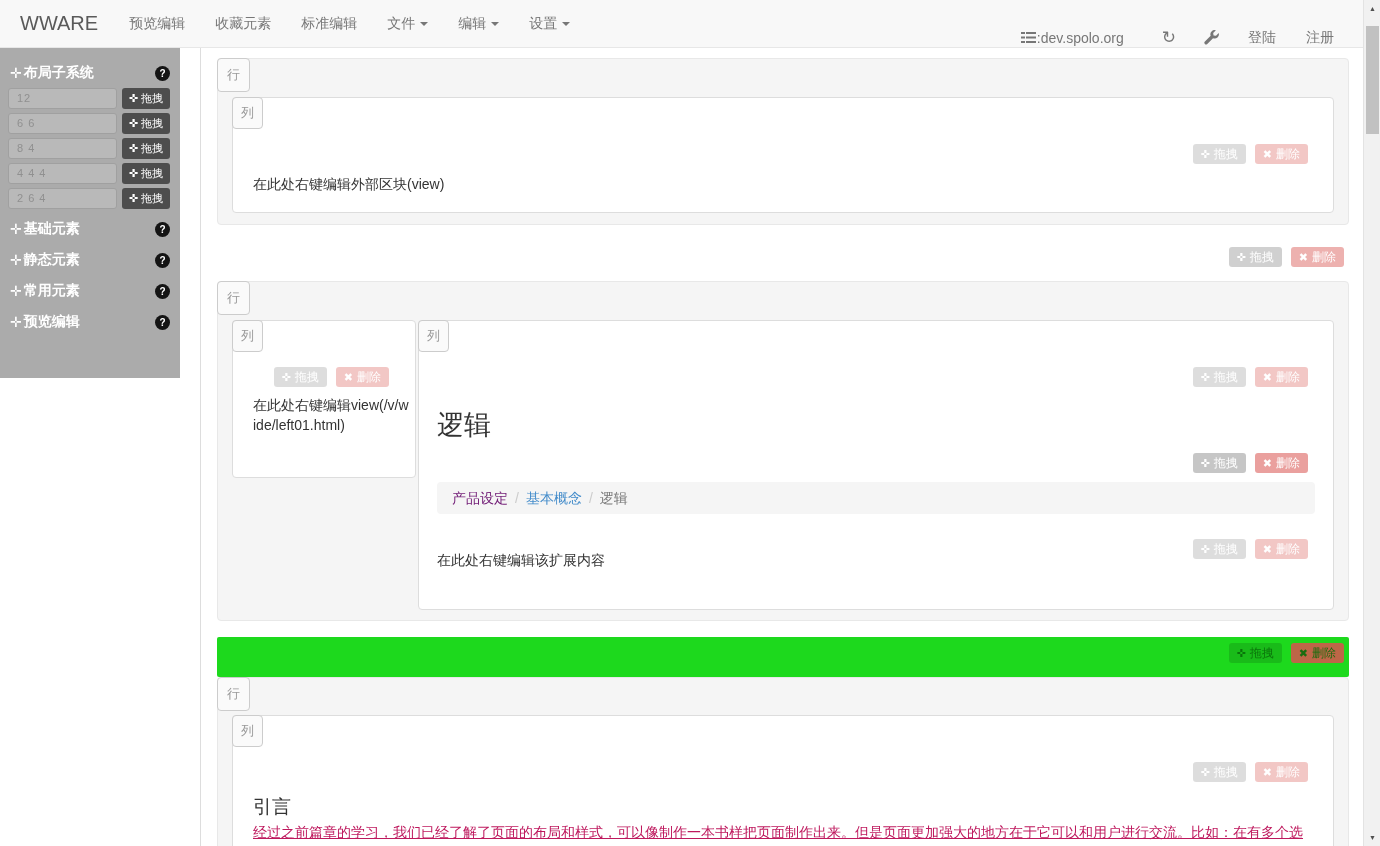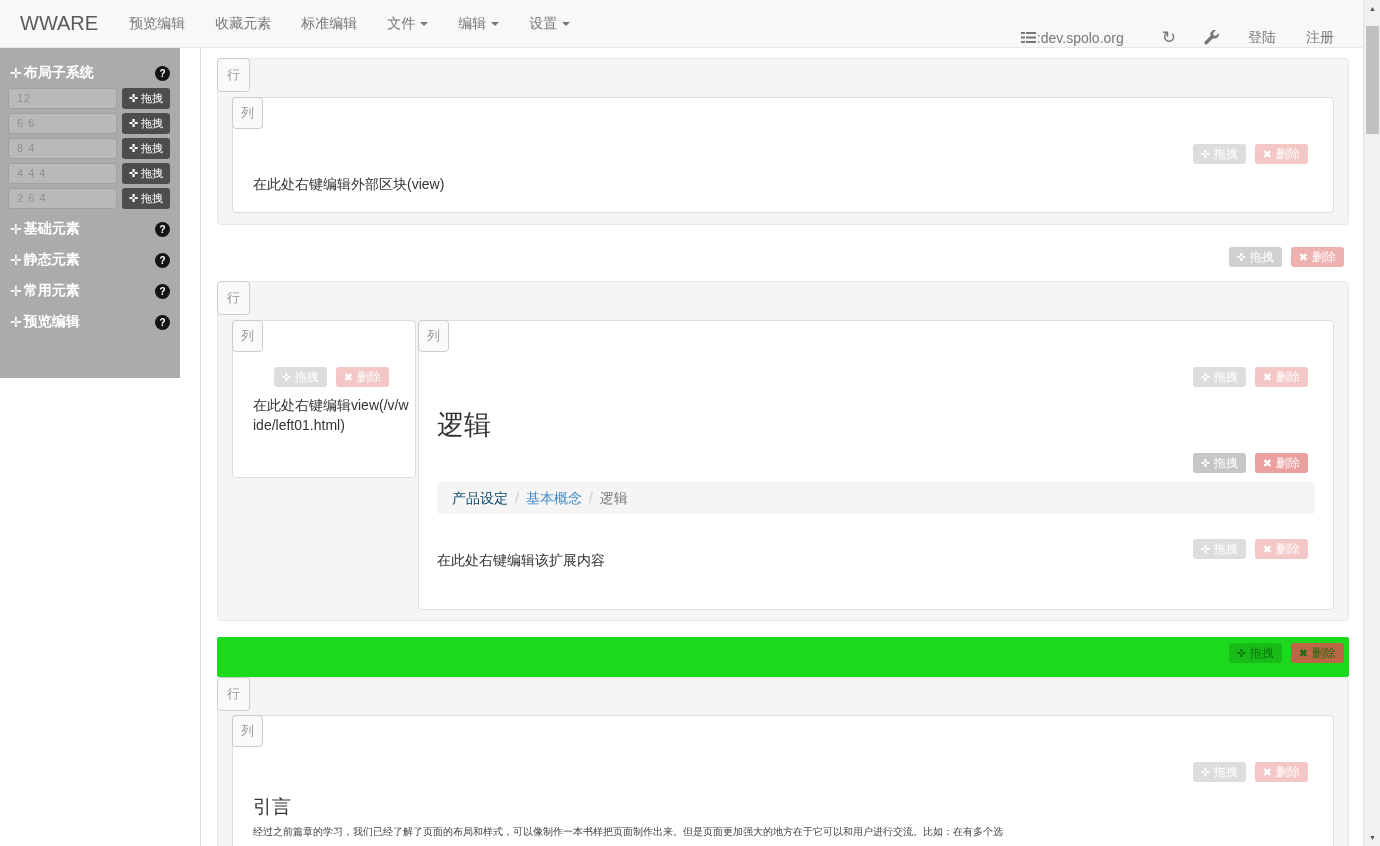--- a/index.html
+++ b/index.html
@@ -58,21 +58,21 @@
   .btn-del  { background:#d9534f; }
   .fade35 { opacity:.32; }
   .fade45 { opacity:.45; }
   .fade60 { opacity:.55; }
   .on-green { opacity:.85; }
   .on-green .btn-drag, .on-green .btn-del { background:rgba(0,0,0,.16); color:rgba(6,90,6,.9); }
 
   .ph-text { position:absolute; font-size:14px; color:#333; line-height:20px; }
   .h-big { position:absolute; font-size:27px; color:#333; font-weight:500; }
   .h-mid { position:absolute; font-size:19px; color:#333; font-weight:400; }
-  .para { position:absolute; font-size:10px; color:#404040; line-height:20px; }
+  .para { position:absolute; font-size:14px; color:#be185d; line-height:20px;text-decoration:underline; }
 
   .breadcrumb { position:absolute; left:18px; right:18px; height:32px; background:#f5f5f5;
                 border-radius:4px; padding:8px 15px; font-size:14px; display:flex; gap:7px; }
   .bc-link { color:#428bca; cursor:pointer; }
   .bc-sep { color:#ccc; }
   .bc-cur { color:#777; }
 
   .green-bar { position:absolute; left:217px; top:637px; width:1132px; height:40px;
                background:#1dd91d; border-radius:2px; }
 
@@ -271,21 +271,21 @@
         <span class="btn btn-drag">
             <span class="ic">✜</span>
             <span>拖拽</span>
           </span>
         <span class="btn btn-del" style="background: rgb(217, 83, 79);">
             <span class="ic">✖</span>
             <span>删除</span>
           </span>
       </div>
       <div class="breadcrumb" style="top:161px;">
-        <span class="bc-link" style="color: #0c4a6e;">产品设定</span>
+        <span class="bc-link" style="color: #701a75;">产品设定</span>
         <span class="bc-sep">/</span>
         <span class="bc-link" style="color: rgb(66, 139, 202);">基本概念</span>
         <span class="bc-sep">/</span>
         <span class="bc-cur">逻辑</span>
       </div>
       <div class="btns fade35" style="top:218px; right:25px;">
         <span class="btn btn-drag">
             <span class="ic">✜</span>
             <span>拖拽</span>
           </span>

